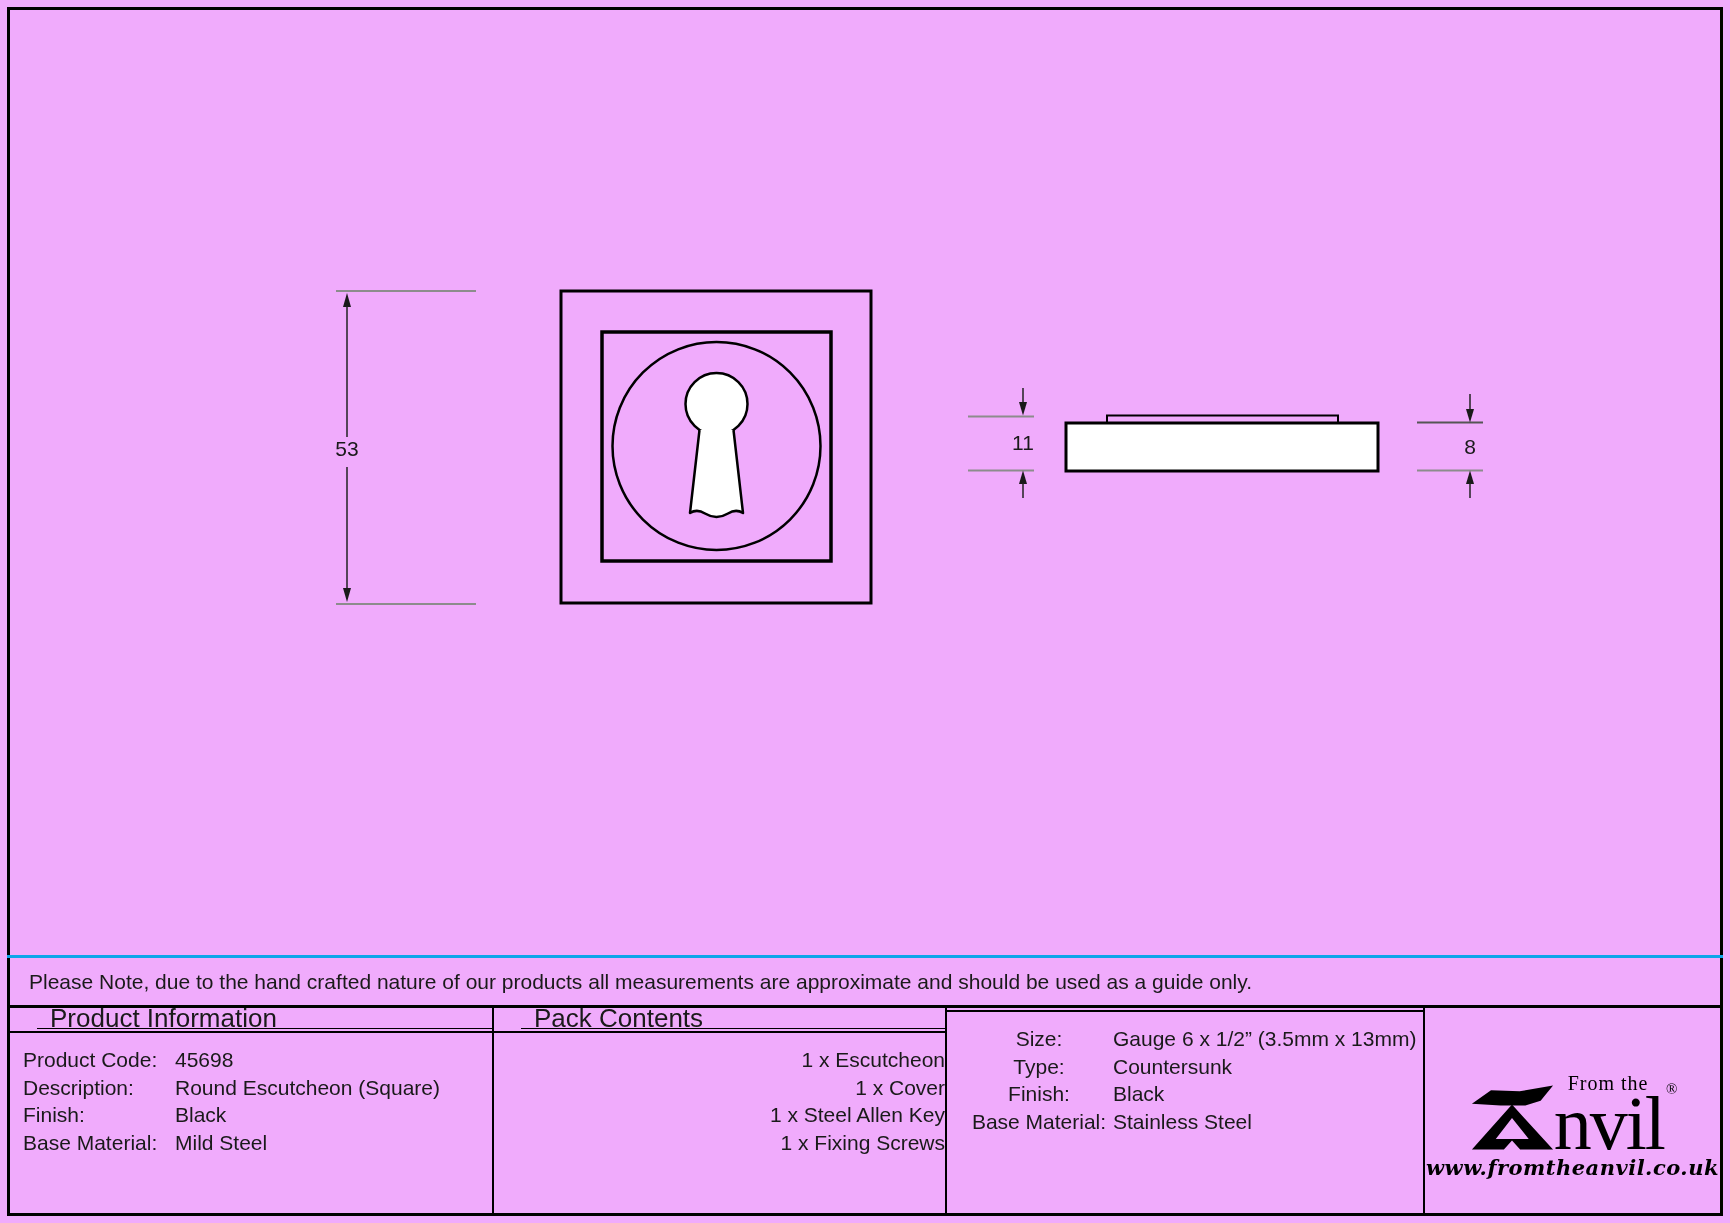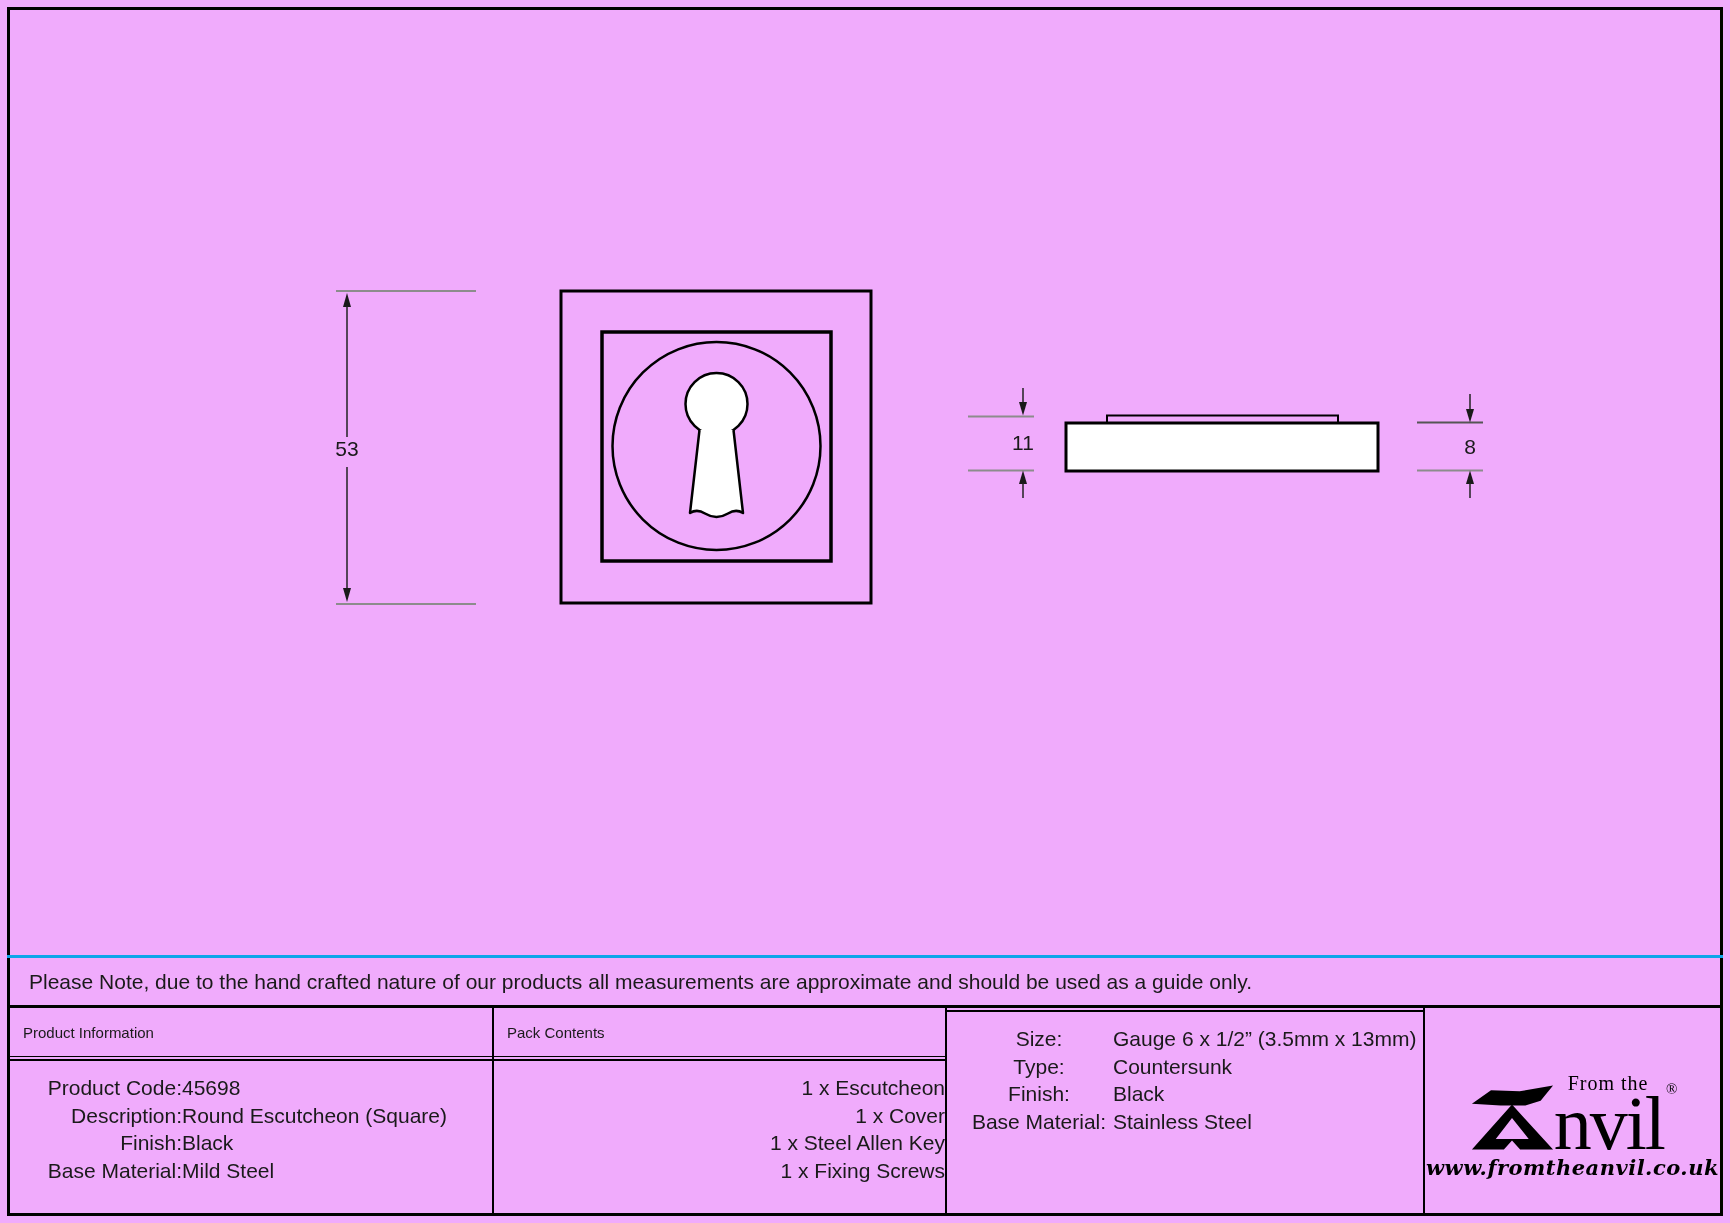--- a/index.html
+++ b/index.html
@@ -20,26 +20,26 @@
               font-size:21px; }
 
   
   .bottom { position:absolute; left:10px; right:10px; top:1008px; bottom:10px;
             display:flex; }
   .col { height:100%; display:flex; flex-direction:column; }
   .col-1 { width:484px; border-right:2px solid #000; }
   .col-2 { width:453px; border-right:2px solid #000; }
   .col-3 { width:478px; border-right:2px solid #000; }
   .col-logo { flex:1; display:flex; align-items:center; justify-content:center; }
-  .col-header { height:49px; display:flex; align-items:center; padding-left:13px;
-                font-size:15px; border-bottom:1px solid #000; flex:0 0 auto; }
+  .col-header { height:21px; display:flex; align-items:center; padding-left:13px;
+                font-size:26px; border-bottom:1px solid #000; flex:0 0 auto;margin-left:27px; }
   .col-body { border-top:2px solid #000; margin-top:2px; flex:1; padding-top:13px; }
   .kv { display:flex; line-height:27.5px; font-size:21px; }
   .kv .k { flex:0 0 auto; }
-  .col-1 .kv { padding-left:20px;text-align:right; } .col-1 .k { width:152px; }
+  .col-1 .kv { padding-left:13px; } .col-1 .k { width:152px; }
   .col-3 .kv { padding-left:18px;text-align:center; } .col-3 .k { width:148px; }
   .pack-item { padding-left:25px; line-height:27.5px; font-size:21px;text-align:right; }
 
   
   .logo { display:flex; flex-direction:column; align-items:center; }
   .logo-main { display:flex; align-items:flex-end; }
   .anvil-a { width:84px; height:66px; margin-bottom:1px; }
   .logo-right { display:flex; flex-direction:column;margin-top:31px; }
   .from-the { font-family:"Liberation Serif", serif; font-size:20px; color:#000;
               padding-left:14px; letter-spacing:1px; margin-bottom:1px; }

